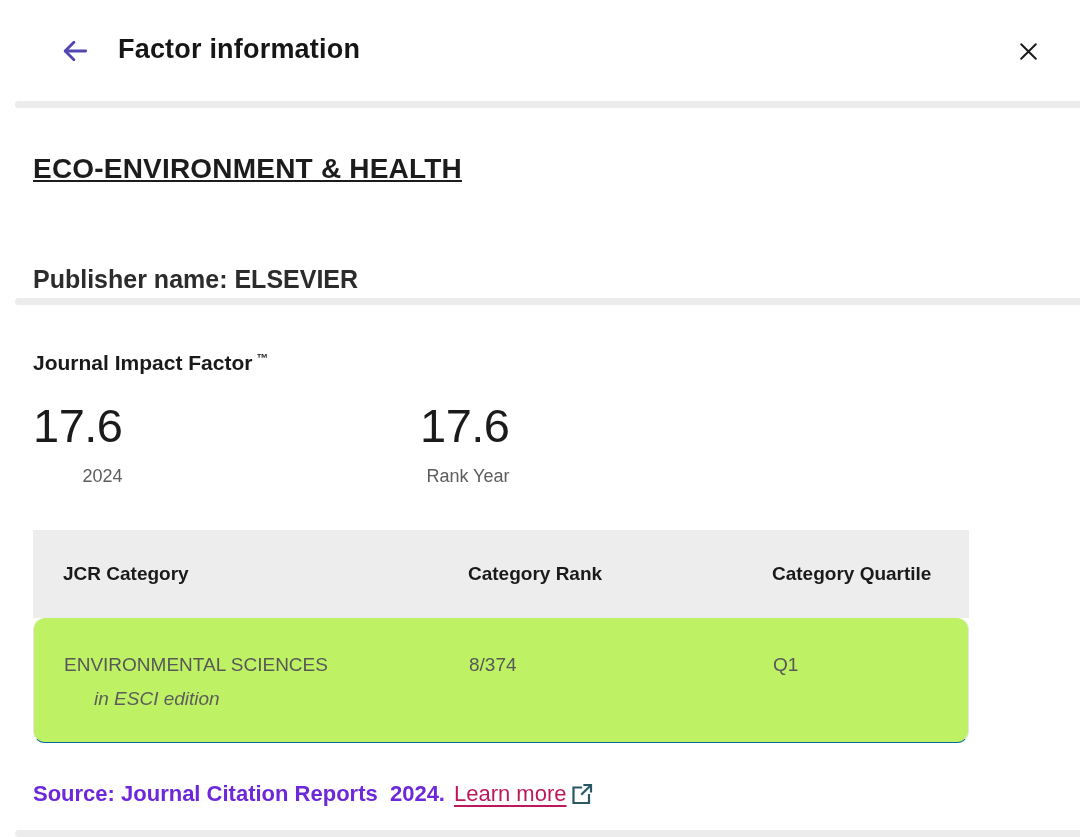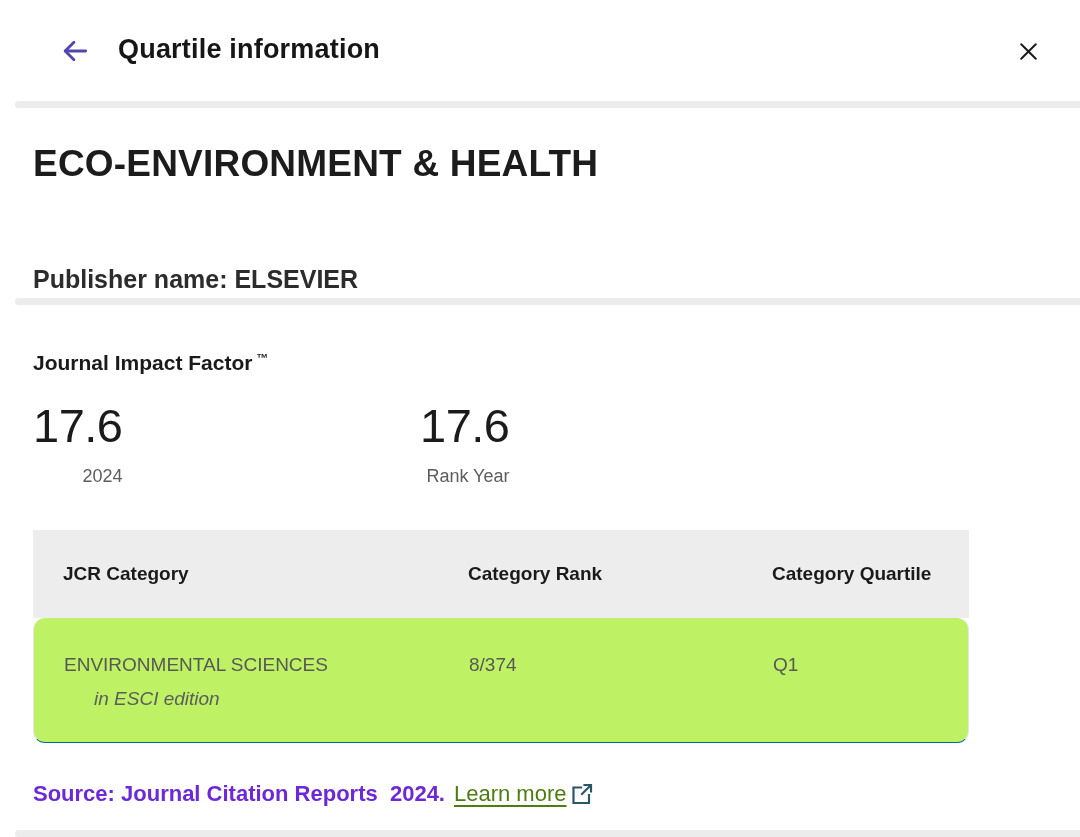--- a/index.html
+++ b/index.html
@@ -37,23 +37,23 @@
   .divider {
     position: absolute; left: 15px; right: 0; height: 7px;
     background: #ececec; border-radius: 4px 0 0 4px;
   }
   .divider-1 { top: 101px; }
   .divider-2 { top: 298px; }
   .divider-3 { top: 830px; }
 
   
   .journal-name {
-    position: absolute; left: 33px; top: 143px;
-    font-size: 37px; font-weight: 700; color: #1c1c1c;
-    letter-spacing: 0.2px; white-space: nowrap;
+    position: absolute; left: 33px; top: 153px;
+    font-size: 28px; font-weight: 700; color: #1c1c1c;
+    letter-spacing: 0.2px; white-space: nowrap; text-decoration: underline;
   }
   .publisher-line {
     position: absolute; left: 33px; top: 221px;
     font-size: 25px; font-weight: 700; color: #2c2c2c;
     white-space: nowrap;
     margin-top: 44px;
   }
 
   
   .jif-heading {
@@ -113,21 +113,21 @@
 
   
   .source-line {
     position: absolute; left: 33px; top: 781px;
     display: flex; align-items: center;
     font-size: 22px; white-space: pre-wrap;
   }
   .source-text { font-weight: 700; color: #6d28d9; }
   .learn-more {
     margin-left: 9px;
-    color: #4d7c0f;
+    color: #be185d;
     font-weight: 400;
     text-decoration: underline;
     text-underline-offset: 4px;
     cursor: pointer;
     white-space: nowrap;
   }
   .ext-icon { margin-left: 3px; display: inline-flex; }
 </style>
 </head>
 <body>
@@ -136,21 +136,21 @@
 
   <div class="header">
     <button class="back-btn">
       <span style="display:inline-flex;">
         <svg width="32" height="32" viewBox="0 0 24 24" fill="none" stroke="#5246b0" stroke-width="2.1" stroke-linecap="round" stroke-linejoin="round">
           <path d="M20 12H4.8"></path>
           <path d="M11.2 5.4 4.6 12l6.6 6.6"></path>
         </svg>
       </span>
     </button>
-    <div class="page-title">Quartile information</div>
+    <div class="page-title">Factor information</div>
     <button class="close-btn">
       <span style="display:inline-flex;">
         <svg width="25" height="25" viewBox="0 0 24 24" fill="none" stroke="#1a1a1a" stroke-width="1.9" stroke-linecap="round">
           <path d="M5 5l14 14M19 5L5 19"></path>
         </svg>
       </span>
     </button>
   </div>
 
   <div class="divider divider-1"></div>

